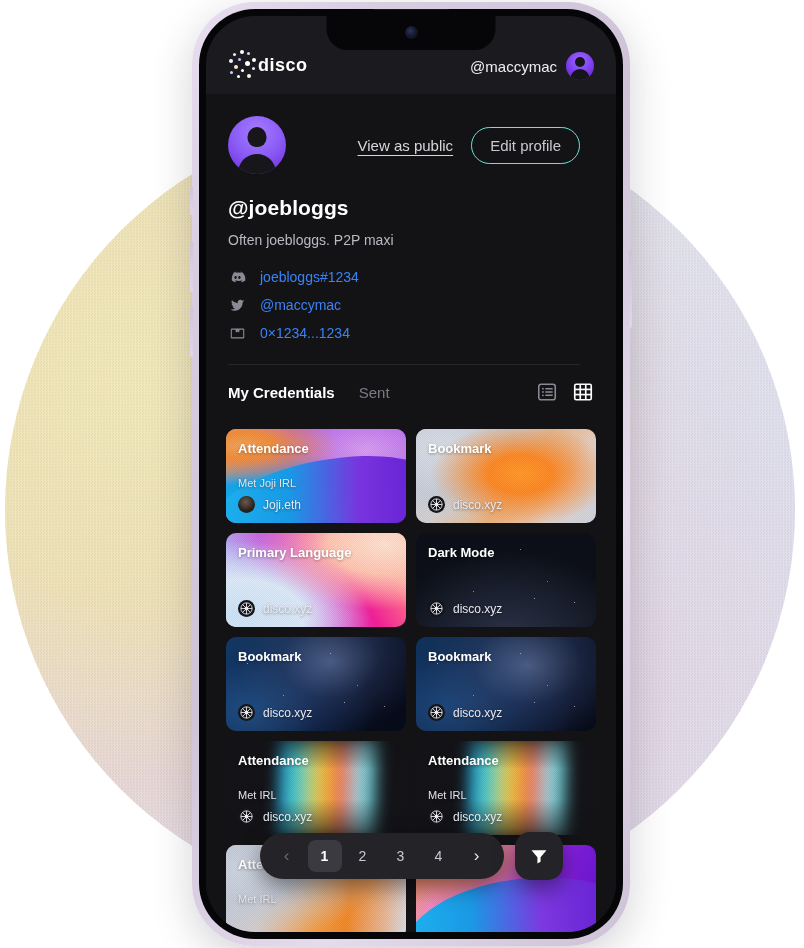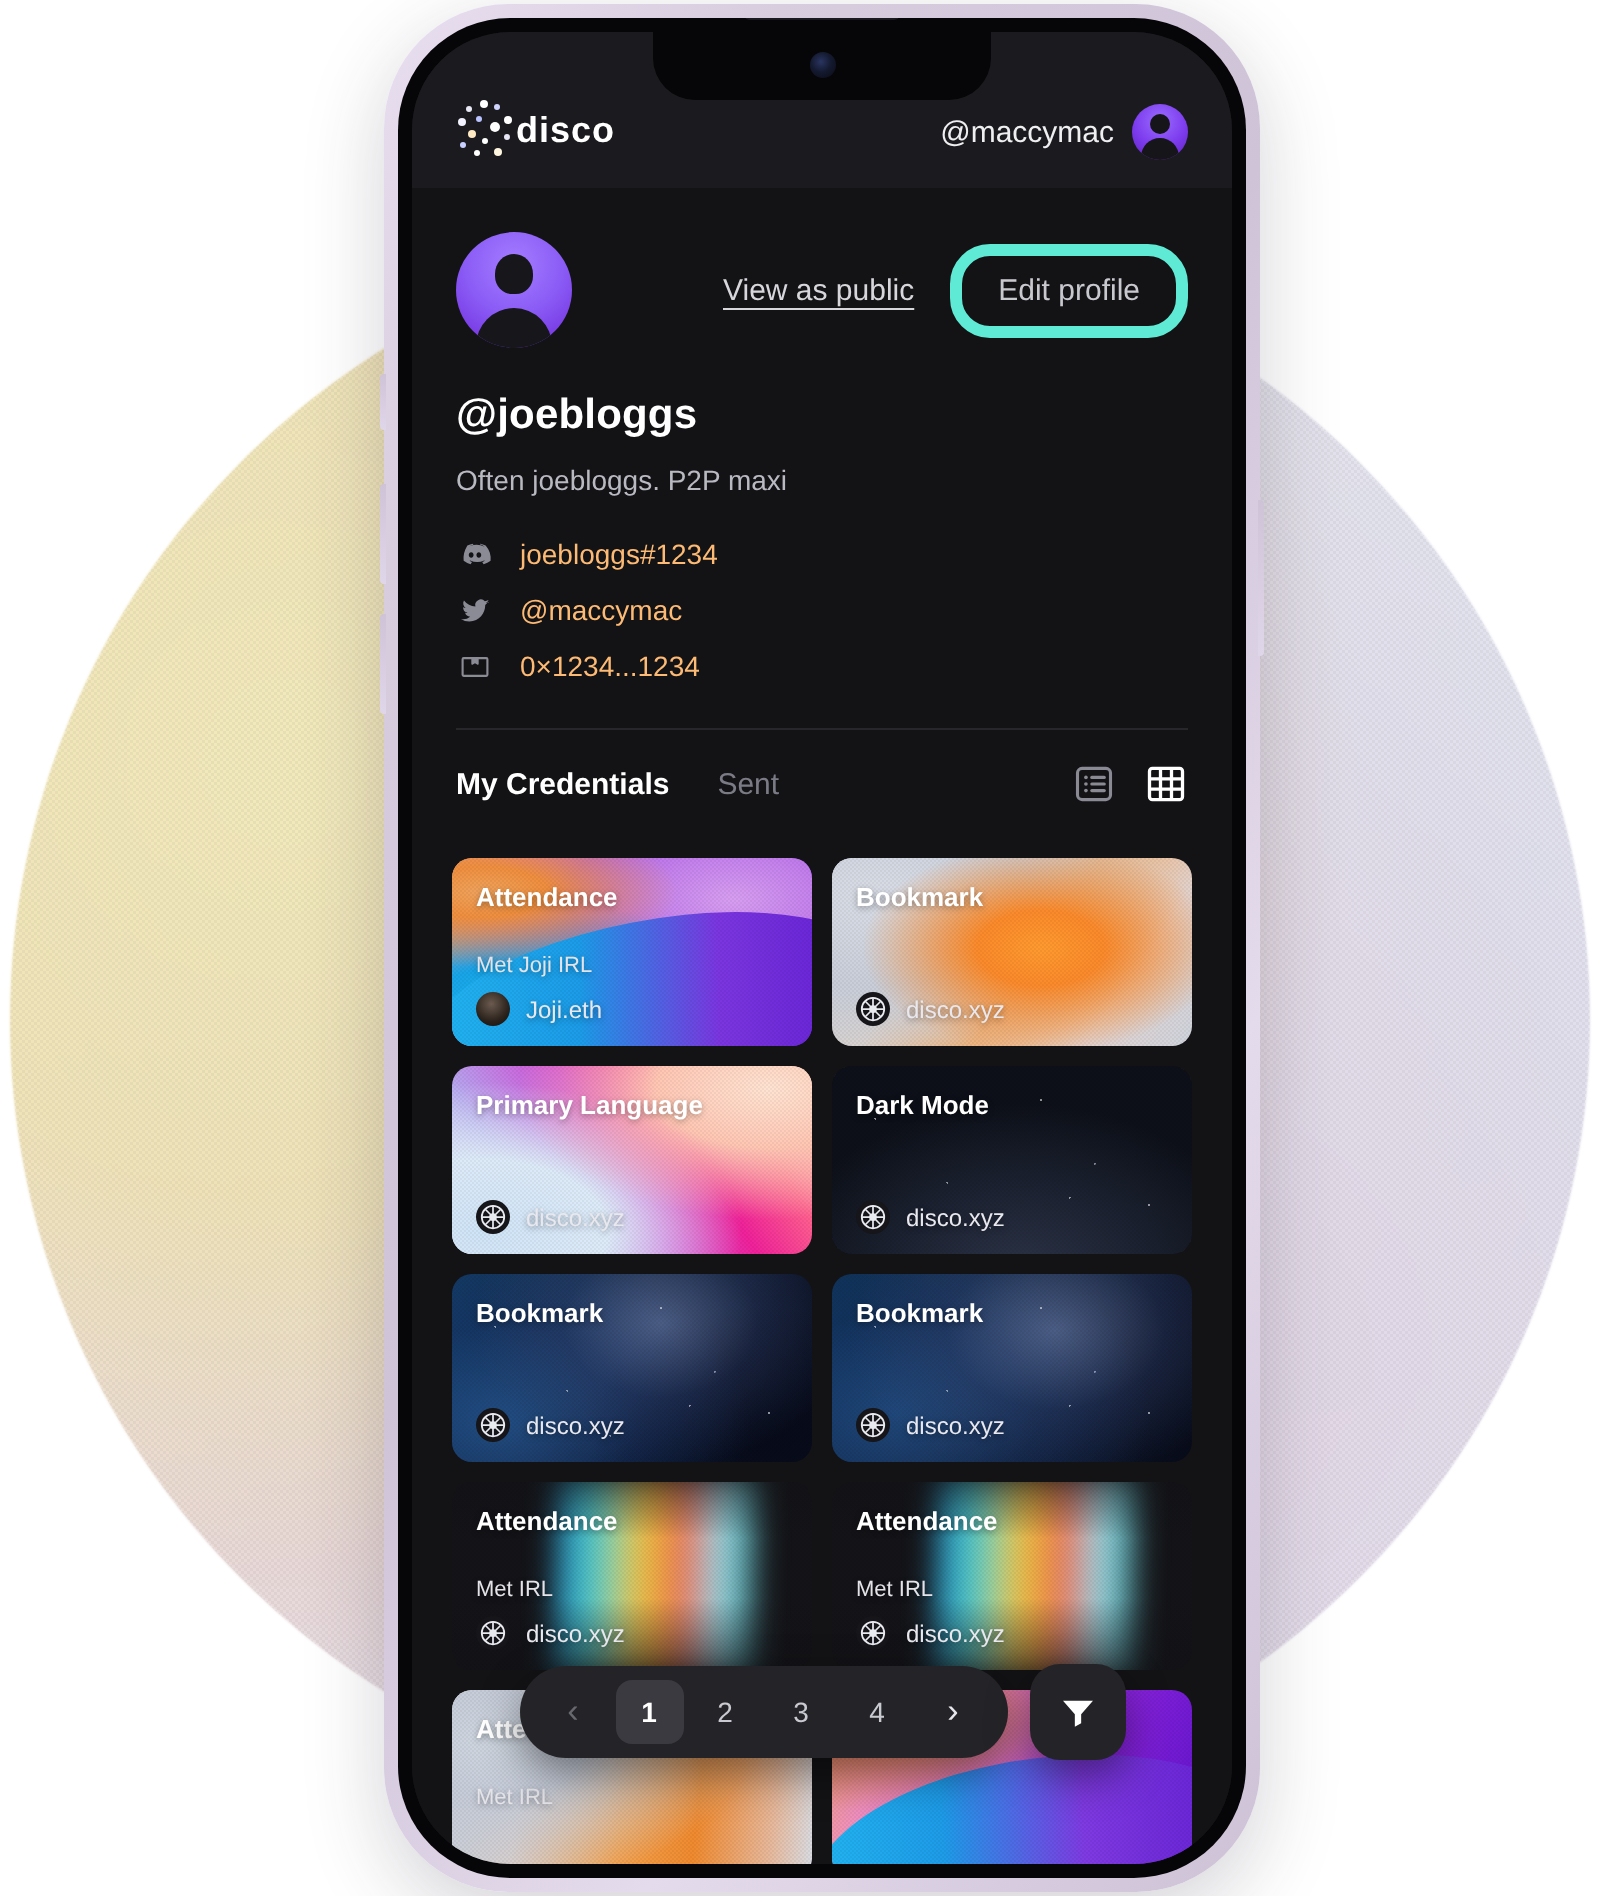--- a/index.html
+++ b/index.html
@@ -127,21 +127,21 @@
     width: 19px; height: 16px; border-radius: 10px 10px 0 0;
     background: #15151a;
   }
   .avatar-sm::before {
     content: ""; position: absolute; left: 50%; top: 5px;
     transform: translateX(-50%);
     width: 10px; height: 10px; border-radius: 50%;
     background: #15151a; z-index: 2;
   }
 
-  .profile { padding: 22px 22px 0 22px; background: #131316; }
+  .profile { padding: 22px 36px 0 22px; background: #131316; }
   .profile-row { display: flex; align-items: center; }
   .avatar-lg {
     width: 58px; height: 58px; border-radius: 50%;
     background: radial-gradient(circle at 50% 28%, #a47dff 0%, #8b5cf6 48%, #6d28d9 100%);
     position: relative; overflow: hidden; flex: 0 0 58px;
   }
   .avatar-lg::before {
     content: ""; position: absolute; left: 50%; top: 11px;
     transform: translateX(-50%);
     width: 19px; height: 20px; border-radius: 50% 50% 45% 45%;
@@ -158,36 +158,36 @@
   }
   .view-public {
     color: #d6d6db; font-size: 15px;
     text-decoration: underline; text-underline-offset: 4px;
     cursor: pointer; background: none; border: none;
     font-family: inherit;
   }
   .edit-profile {
     color: #c8c8cf; font-size: 15px;
     background: transparent;
-    border: 6px solid #5eead4;
+    border: 1px solid #5eead4;
     border-radius: 20px;
     padding: 9px 18px; cursor: pointer;
     font-family: inherit;
   }
   .handle {
     color: #fff; font-size: 21px; font-weight: 700;
     margin: 22px 0 0 0; letter-spacing: .1px;
   }
   .bio { color: #b9b9c2; font-size: 14px; margin-top: 12px; }
 
   .links { margin-top: 20px; display: flex; flex-direction: column; gap: 10px; }
   .link-row { display: flex; align-items: center; gap: 14px; }
   .link-icon { width: 18px; height: 18px; flex: 0 0 18px; display: flex; align-items: center; justify-content: center; }
   .link-icon svg { width: 17px; height: 17px; fill: #8b8b96; }
-  .link-text { color: #fdba74; font-size: 14px; }
+  .link-text { color: #3b82f6; font-size: 14px; }
 
   .divider { height: 1px; background: #26262b; margin: 22px 0 0 0; }
 
   .tabsbar {
     display: flex; align-items: center;
     padding: 16px 22px 26px 22px;
     background: #131316;
   }
   .tab { font-size: 15px; font-weight: 700; cursor: pointer; background: none; border: none; font-family: inherit; }
   .tab.active { color: #ffffff; }

